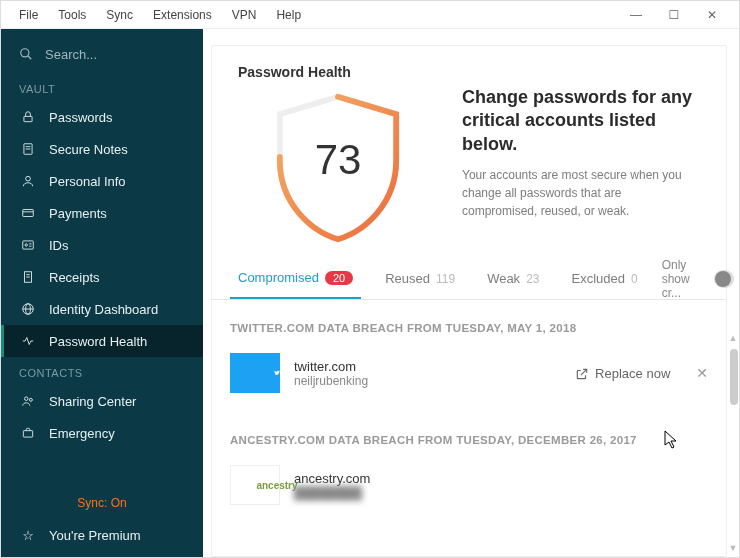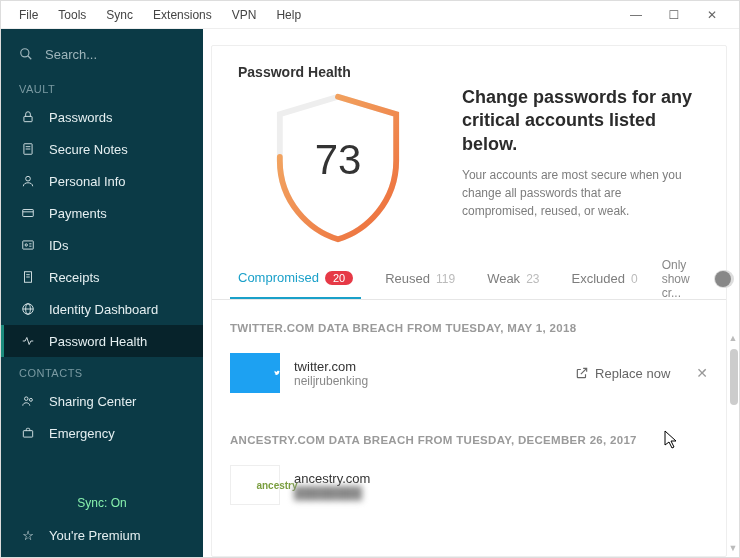--- a/index.html
+++ b/index.html
@@ -15,21 +15,21 @@
 .sidebar { width: 202px; background: #0b3a46; color: #cfe0e4; display: flex; flex-direction: column; padding-top: 6px; font-size: 13px; overflow: hidden; }
 .sidebar .search { display: flex; align-items: center; height: 38px; padding: 0 18px; color: #9fb6bc; }
 .sidebar .search svg { margin-right: 12px; flex-shrink:0; }
 .sidebar .section { padding: 10px 18px 6px; font-size: 11px; letter-spacing: .5px; color: #7a9aa2; }
 .sidebar .navitem { display: flex; align-items: center; height: 32px; padding: 0 18px; color: #e5eff1; cursor: pointer; position: relative; }
 .sidebar .navitem.active { background: #07232b; }
 .sidebar .navitem.active::before { content:""; position:absolute; left:0; top:0; bottom:0; width:3px; background:#1b8b7d; }
 .sidebar .navitem .icon { width: 18px; margin-right: 12px; display:flex; align-items:center; justify-content:center; flex-shrink:0; }
 .sidebar .bottom { margin-top: auto; padding-bottom: 6px; }
 .sidebar .bottom .navitem { justify-content: flex-start; }
-.sidebar .bottom .sync { justify-content: center; color: #86efac; font-size: 12px; }
+.sidebar .bottom .sync { justify-content: center; color: #f97316; font-size: 12px; }
 
 .main { flex: 1; padding: 16px 12px 0 8px; overflow: hidden; position: relative; }
 .card { background: #fff; border: 1px solid #eee; border-radius: 2px; height: 100%; display: flex; flex-direction: column; }
 
 .health-top { display: flex; padding: 18px 26px 10px; gap: 24px; }
 .health-left { width: 200px; }
 .health-title { font-size: 14px; font-weight: 600; color: #333; margin-bottom: 8px; }
 .shield { width: 150px; height: 160px; position: relative; margin: 0 auto; }
 .shield svg { width: 100%; height: 100%; }
 .shield .score { position: absolute; inset: 0; display: flex; align-items: center; justify-content: center; font-size: 42px; font-weight: 300; color: #333; padding-bottom: 16px; }
@@ -50,21 +50,21 @@
 .breach-label { font-size: 11.5px; letter-spacing: .3px; color: #9a9a9a; font-weight: 600; margin: 8px 0 14px; }
 .entry { display: flex; align-items: center; height: 50px; margin-bottom: 12px; }
 .entry .logo { width: 50px; height: 40px; display: flex; align-items: center; justify-content: center; margin-right: 14px; font-size: 10px; font-weight:600;padding-left:44px; }
 .entry .logo.twitter { background: #1da1f2; color: #fff; }
 .entry .logo.ancestry { background: #fff; border: 1px solid #eee; color: #7a9e3f; }
 .entry .info { flex:1; }
 .entry .site { font-size: 13px; color: #333; }
 .entry .user { font-size: 12px; color: #888; }
 .entry .user.blur { filter: blur(3px); }
 .entry .action { display: flex; align-items: center; color: #666; font-size: 13px; gap: 8px; }
-.entry .action .extlink { display:flex; align-items:flex-start; gap:6px; }
+.entry .action .extlink { display:flex; align-items:flex-end; gap:6px; }
 .entry .close { margin-left: 18px; color: #999; font-size: 14px; cursor:pointer; }
 .cursor { position:absolute; right:46px; top:130px; }
 .scroll-thumb { position:absolute; right:1px; top:320px; width:8px; height:56px; background:#ccc; border-radius:4px; }
 .scroll-arrow { position:absolute; right:1px; width:10px; text-align:center; color:#bbb; font-size:9px; }
 </style>
 </head>
 <body>
 
 <div class="menubar">
   <div class="mitem">File</div>

